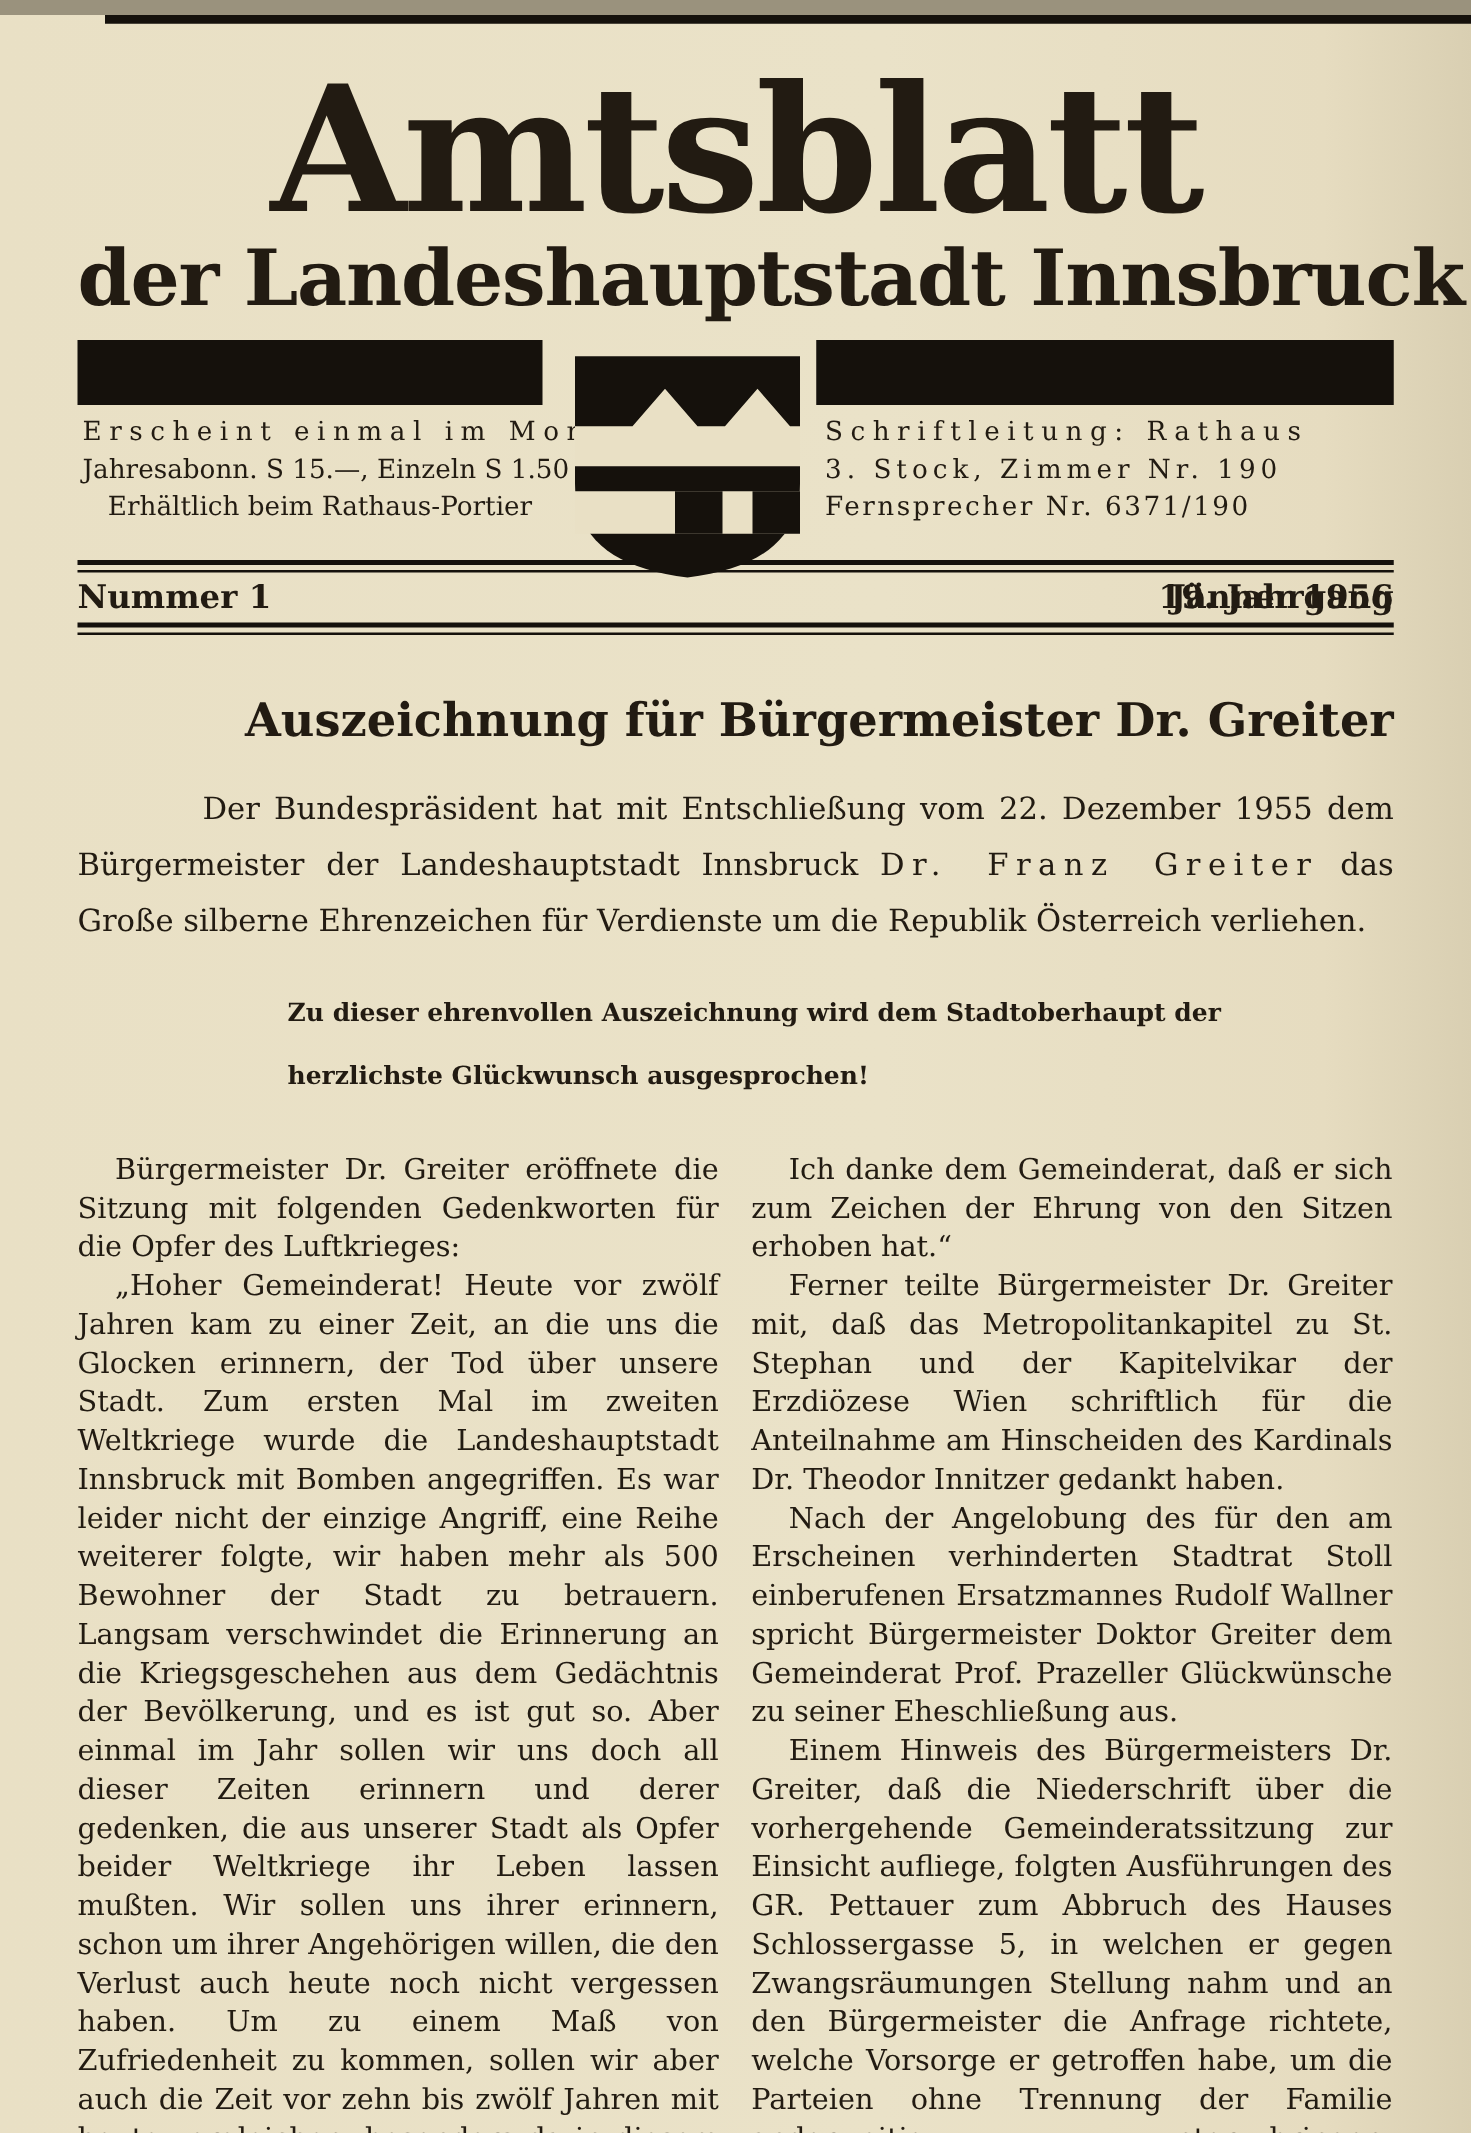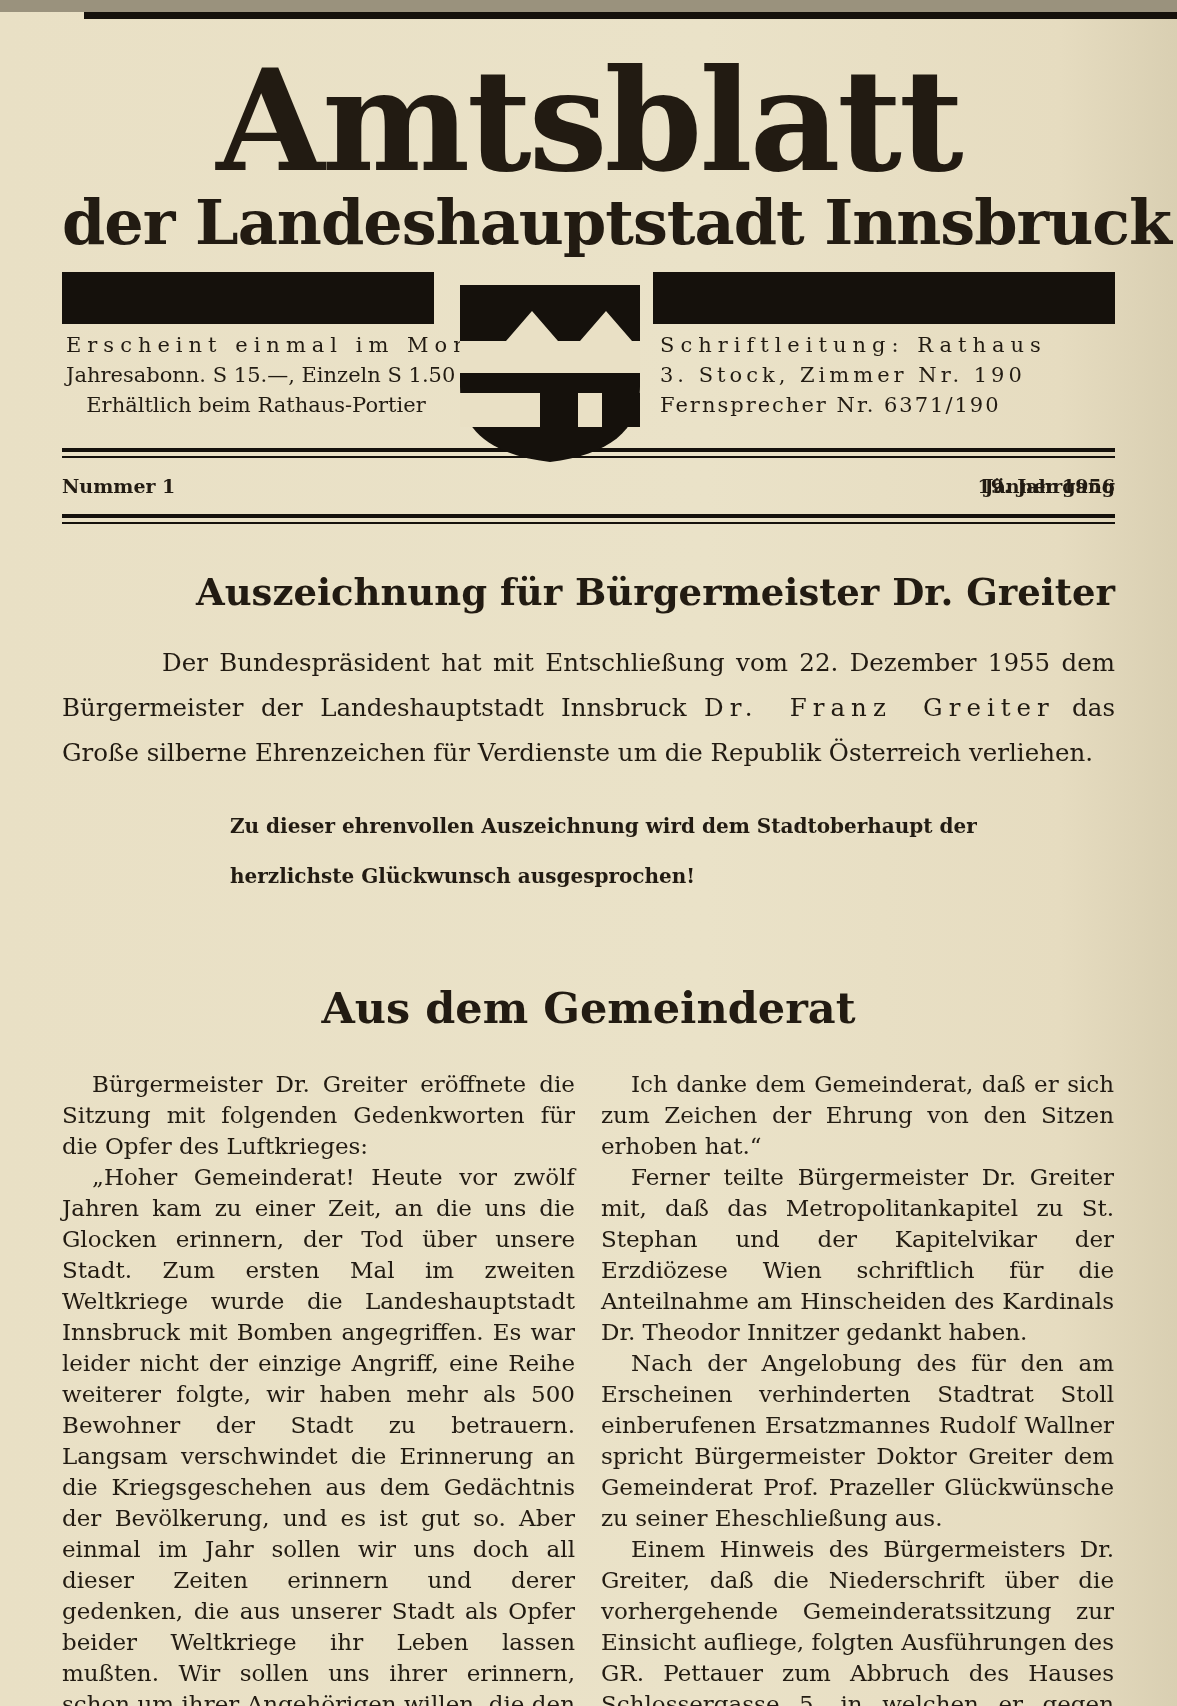--- a/index.html
+++ b/index.html
@@ -45,22 +45,22 @@
   .sp-sm   { letter-spacing:2px; }
   .imprint div { white-space:nowrap; }
 
   .rule-double {
     height:4px;
     border-top:4px solid #15110c;
     border-bottom:2px solid #15110c;
   }
   .issue-line {
     display:flex; justify-content:space-between; align-items:center;
-    height:56px;
-    font-size:19px; font-weight:bold;
+    height:40px;
+    font-size:26px; font-weight:bold;
   }
   .issue-center { position:absolute; left:4px; right:0; text-align:right; }
   .issue-line { position:relative; }
 
   
   .headline1 {
     margin-top:46px;
     text-align:right;
     font-size:37px; font-weight:bold;
   }
@@ -132,21 +132,20 @@
     </div>
 
     <div class="rule-double"></div>
 
     <div class="headline1">Auszeichnung für Bürgermeister Dr. Greiter</div>
 
     <p class="lead"><span>Der Bundespräsident hat mit Entschließung vom 22. Dezember 1955 dem Bürgermeister der Landeshauptstadt Innsbruck </span><span class="spaced-name">Dr. Franz Greiter</span><span> das Große silberne Ehrenzeichen für Verdienste um die Republik Österreich verliehen.</span></p>
 
     <p class="congrats">Zu dieser ehrenvollen Auszeichnung wird dem Stadtoberhaupt der herzlichste Glückwunsch ausgesprochen!</p>
 
-    <div class="headline2">Aus dem Gemeinderat</div>
 
     <div class="columns">
       <div class="col">
         <p>Bürgermeister Dr. Greiter eröffnete die Sitzung mit folgenden Gedenkworten für die Opfer des Luftkrieges:</p>
         <p>„Hoher Gemeinderat! Heute vor zwölf Jahren kam zu einer Zeit, an die uns die Glocken erinnern, der Tod über unsere Stadt. Zum ersten Mal im zweiten Weltkriege wurde die Landeshauptstadt Innsbruck mit Bomben angegriffen. Es war leider nicht der einzige Angriff, eine Reihe weiterer folgte, wir haben mehr als 500 Bewohner der Stadt zu betrauern. Langsam verschwindet die Erinnerung an die Kriegsgeschehen aus dem Gedächtnis der Bevölkerung, und es ist gut so. Aber einmal im Jahr sollen wir uns doch all dieser Zeiten erinnern und derer gedenken, die aus unserer Stadt als Opfer beider Weltkriege ihr Leben lassen mußten. Wir sollen uns ihrer erinnern, schon um ihrer Angehörigen willen, die den Verlust auch heute noch nicht vergessen haben. Um zu einem Maß von Zufriedenheit zu kommen, sollen wir aber auch die Zeit vor zehn bis zwölf Jahren mit heute vergleichen, besonders da in diesem Jahr ein Traum der uns viele Jahre unerreichbar schien, über Nacht Wirklichkeit wurde und unser Heimatland Österreich Freiheit und Souveränität wiedererlangte.</p>
       </div>
       <div class="col">
         <p>Ich danke dem Gemeinderat, daß er sich zum Zeichen der Ehrung von den Sitzen erhoben hat.“</p>
         <p>Ferner teilte Bürgermeister Dr. Greiter mit, daß das Metropolitankapitel zu St. Stephan und der Kapitelvikar der Erzdiözese Wien schriftlich für die Anteilnahme am Hinscheiden des Kardinals Dr. Theodor Innitzer gedankt haben.</p>
         <p>Nach der Angelobung des für den am Erscheinen verhinderten Stadtrat Stoll einberufenen Ersatzmannes Rudolf Wallner spricht Bürgermeister Doktor Greiter dem Gemeinderat Prof. Prazeller Glückwünsche zu seiner Eheschließung aus.</p>

